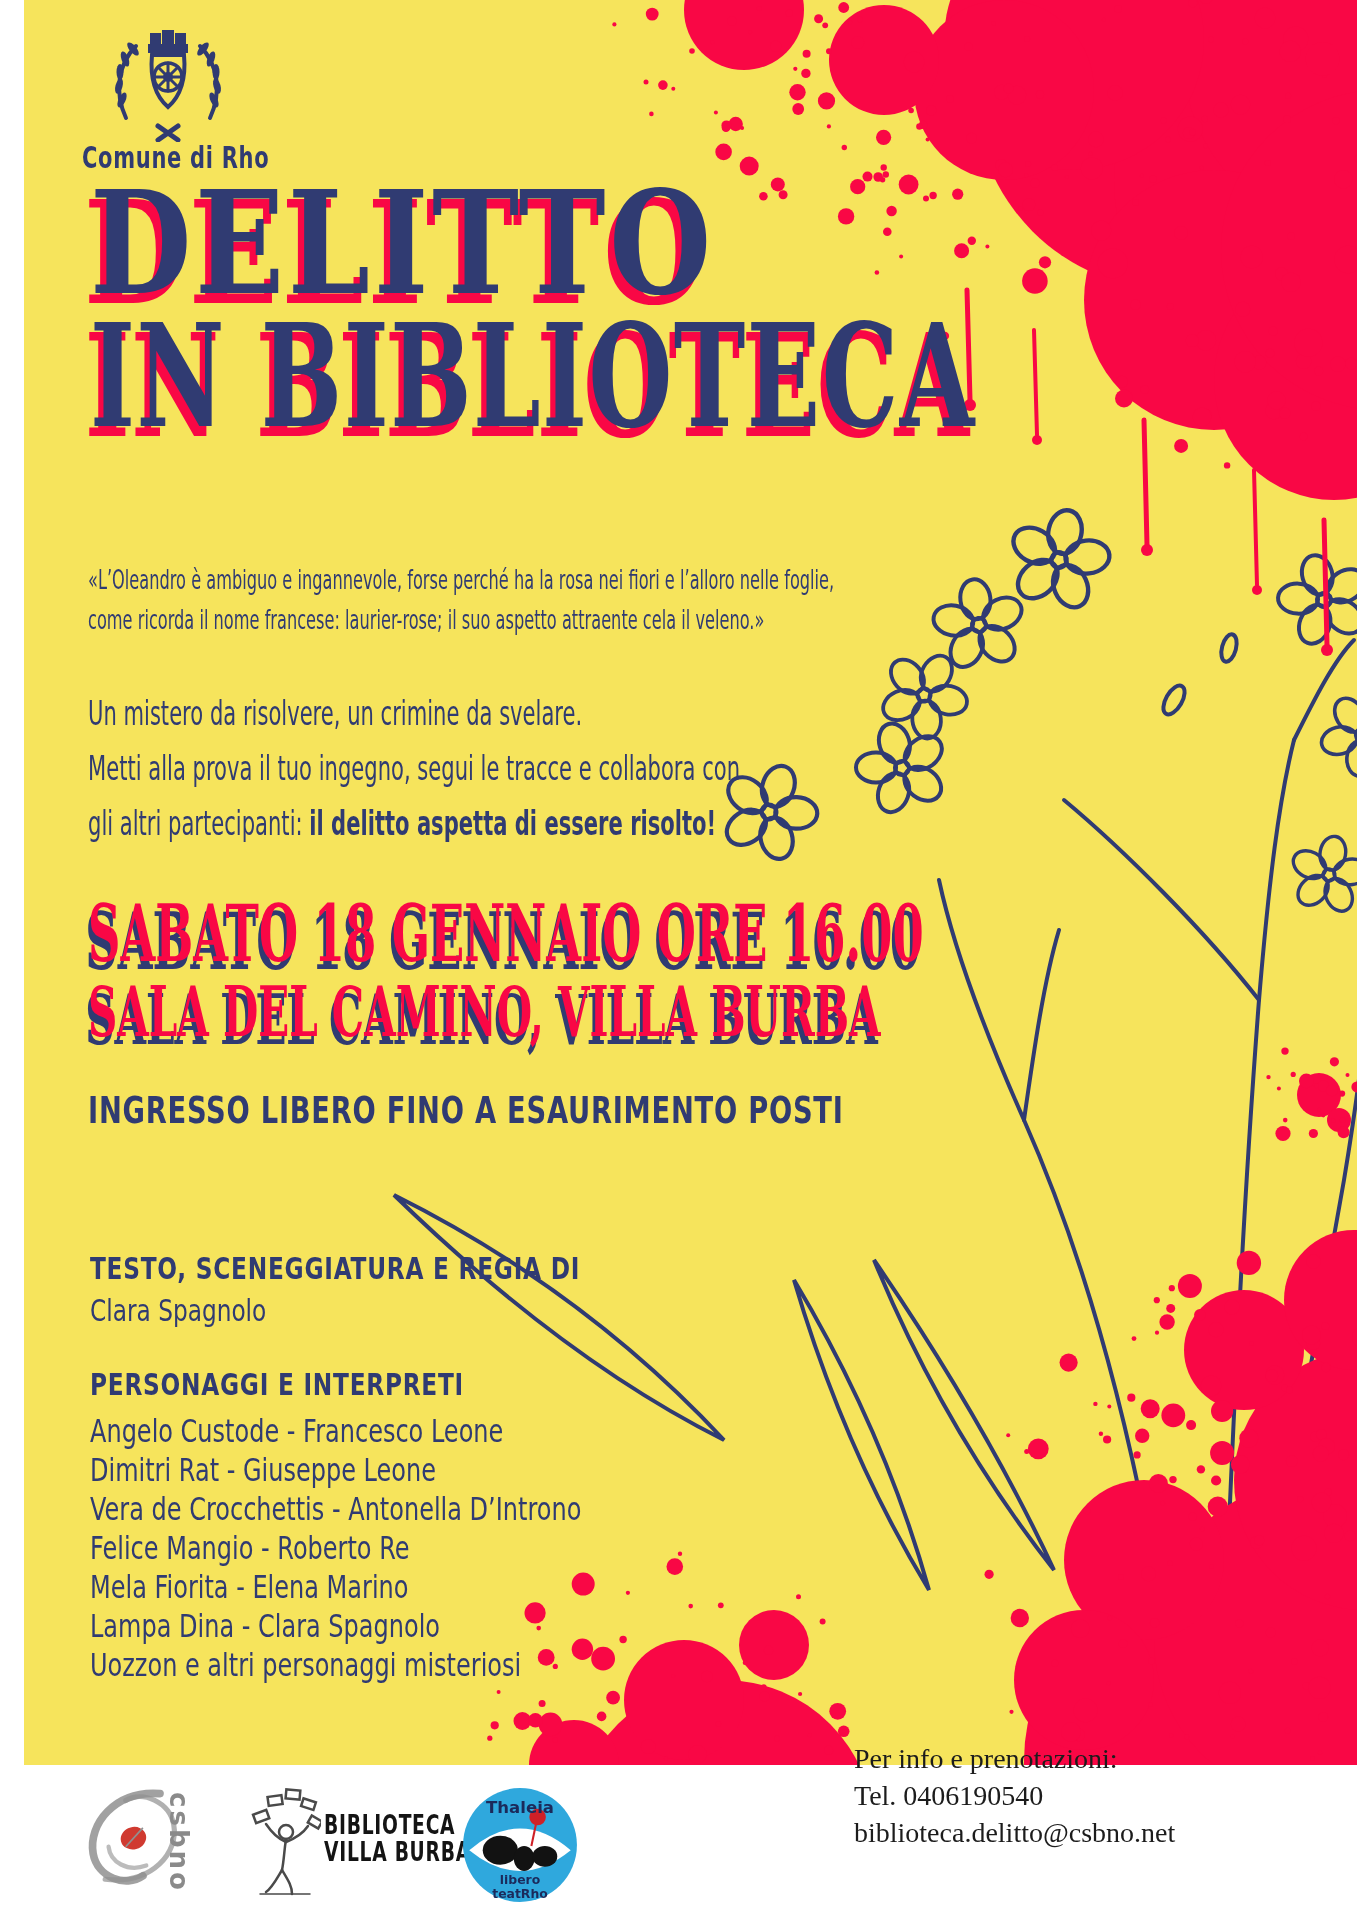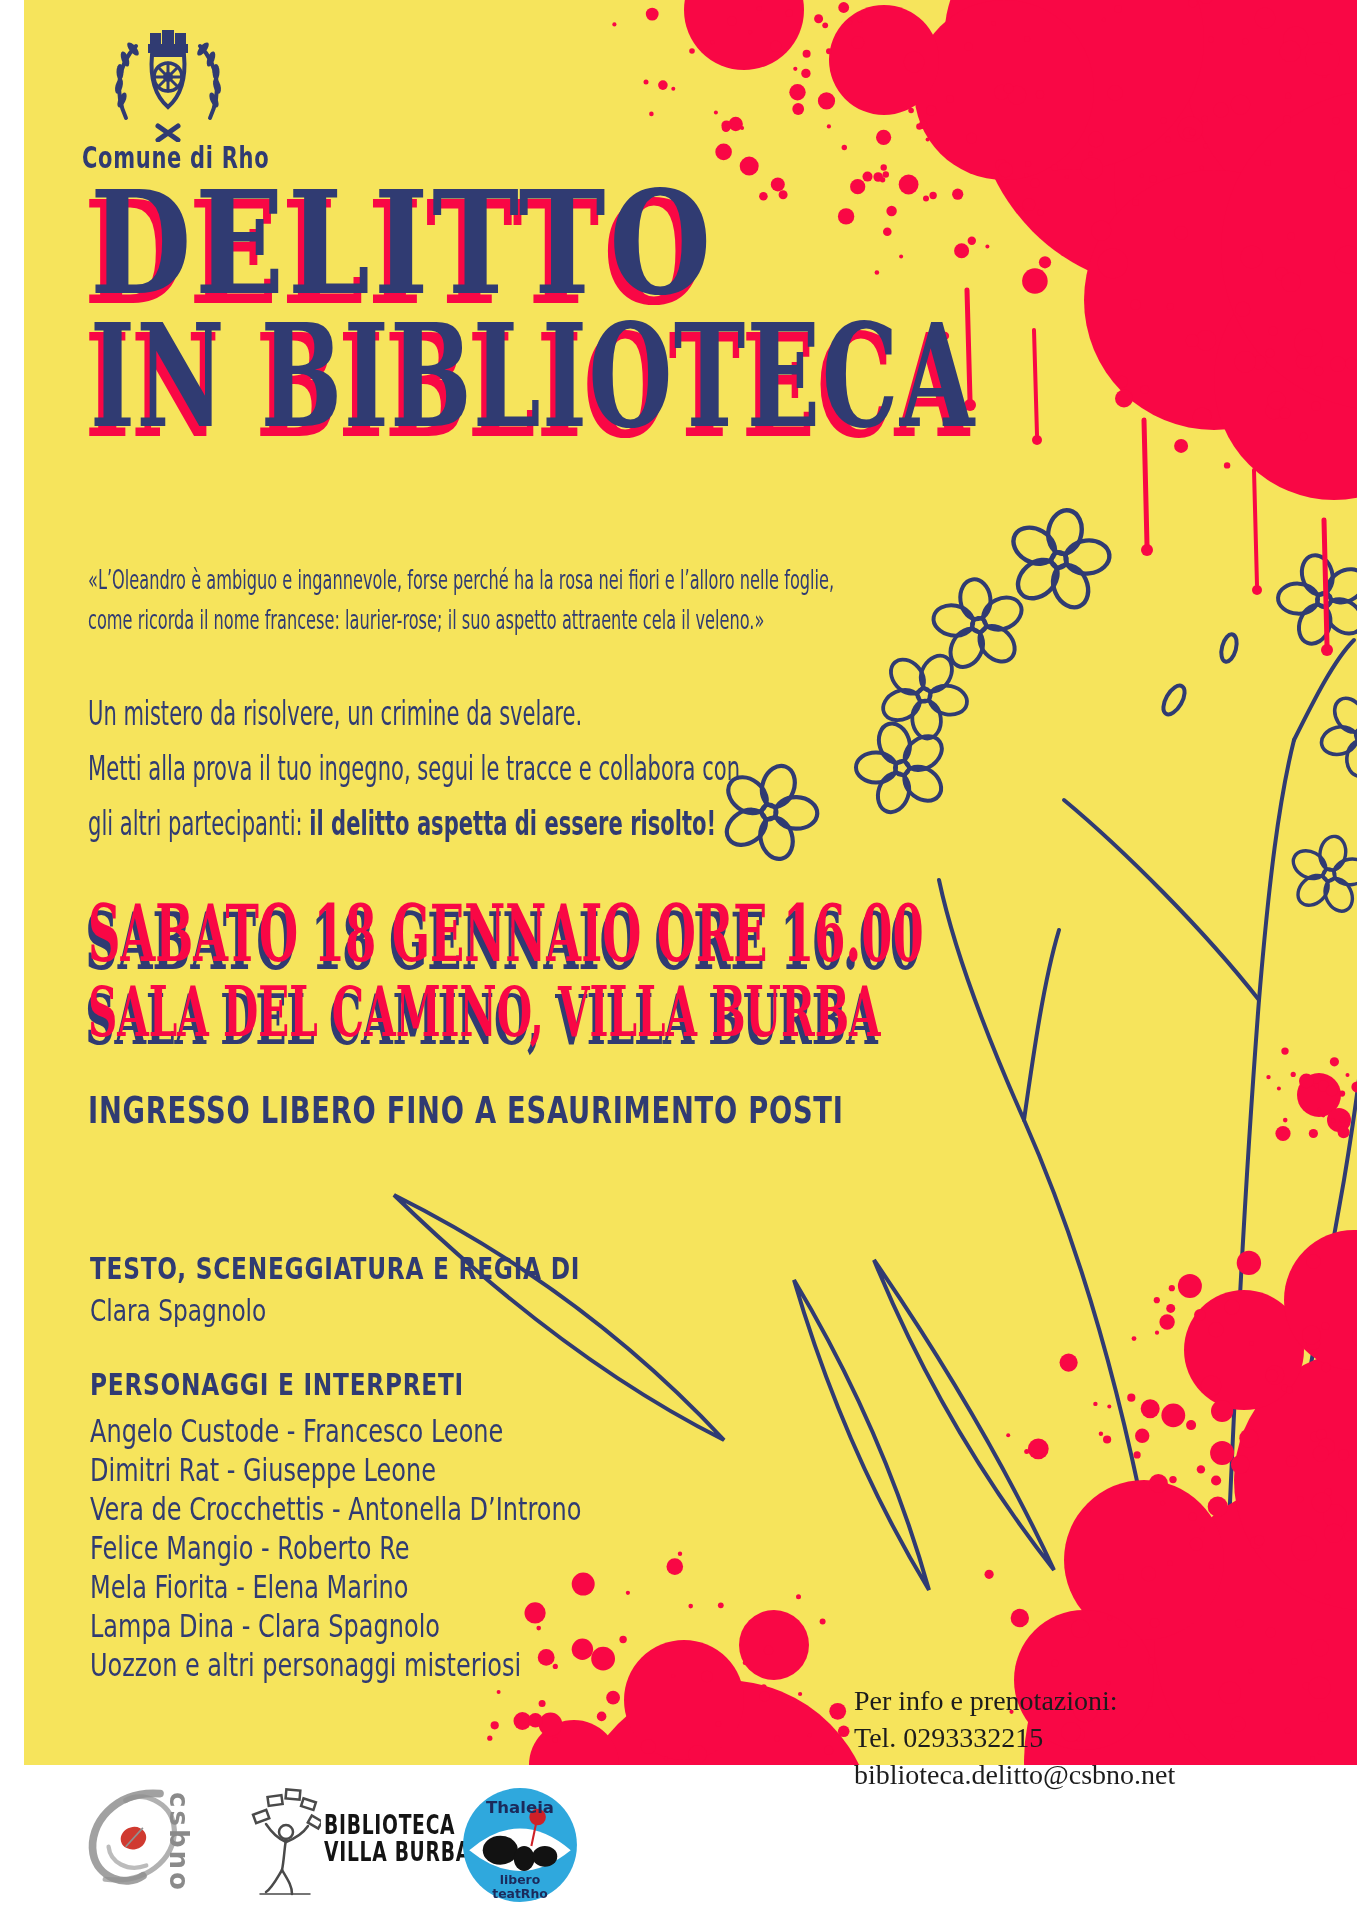--- a/index.html
+++ b/index.html
@@ -57,21 +57,21 @@
     left:170px;top:1792px;color:#8A8A8A;font-weight:bold;font-size:26px;letter-spacing:3px;
     transform:rotate(90deg);transform-origin:0 0;
   }
   .juggler{left:222px;top:1786px;}
   .library-name{
     left:300px;top:1812px;font-size:26px;font-weight:bold;line-height:27px;letter-spacing:1px;
     color:#141414;transform:scaleX(0.72);
   }
   .thaleia{left:437px;top:1786px;}
   .contact{
-    left:830px;top:1682px;font-family:"Liberation Serif","DejaVu Serif",serif;
+    left:830px;top:1740px;font-family:"Liberation Serif","DejaVu Serif",serif;
     font-size:28px;line-height:37px;color:#1C1C1C;
   }
 </style>
 </head>
 <body>
 
 <div class="poster">
 
   <svg id="artsvg" width="1357" height="1765" viewBox="0 0 1357 1765">
     <defs>
@@ -684,17 +684,17 @@
     <ellipse cx="38" cy="62" rx="17" ry="14" fill="#121212"></ellipse>
     <ellipse cx="61" cy="70" rx="10" ry="12" fill="#121212"></ellipse>
     <ellipse cx="81" cy="68" rx="12" ry="10" fill="#121212"></ellipse>
     <text x="57" y="26" text-anchor="middle" font-family="DejaVu Sans, sans-serif" font-size="16" font-weight="bold" fill="#1B2A5B">Thaleia</text>
     <text x="57" y="95" text-anchor="middle" font-family="DejaVu Sans, sans-serif" font-size="12" font-weight="bold" fill="#1B2A5B">libero</text>
     <text x="57" y="108" text-anchor="middle" font-family="DejaVu Sans, sans-serif" font-size="12" font-weight="bold" fill="#1B2A5B">teatRho</text>
   </svg>
 
   <div class="abs contact">
     <div>Per info e prenotazioni:</div>
-    <div>Tel. 0293332215</div>
+    <div>Tel. 0406190540</div>
     <div>biblioteca.delitto@csbno.net</div>
   </div>
 
 </div>
 
 </body></html>

